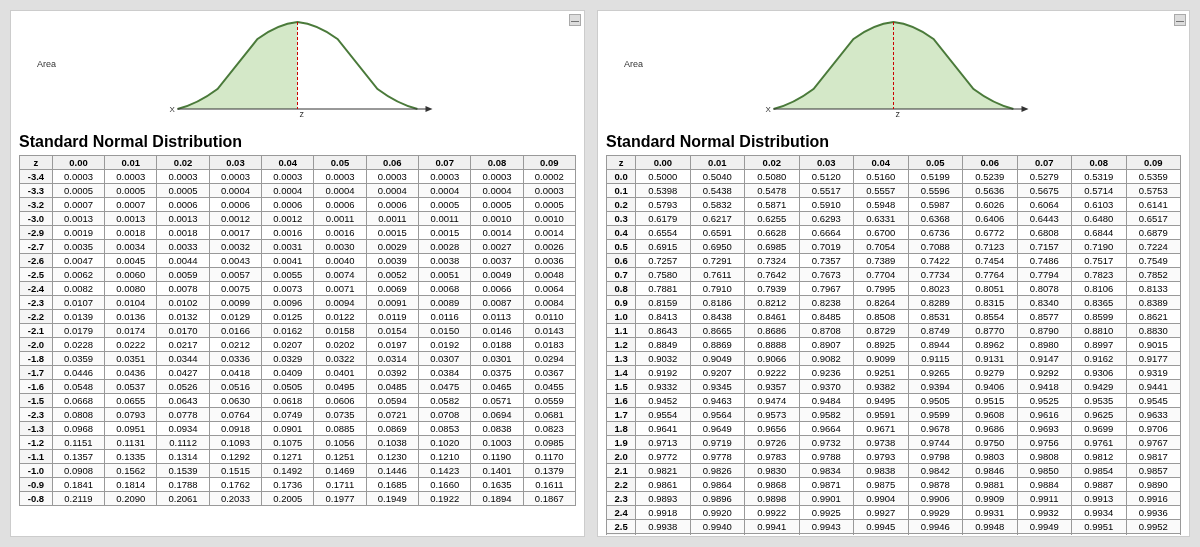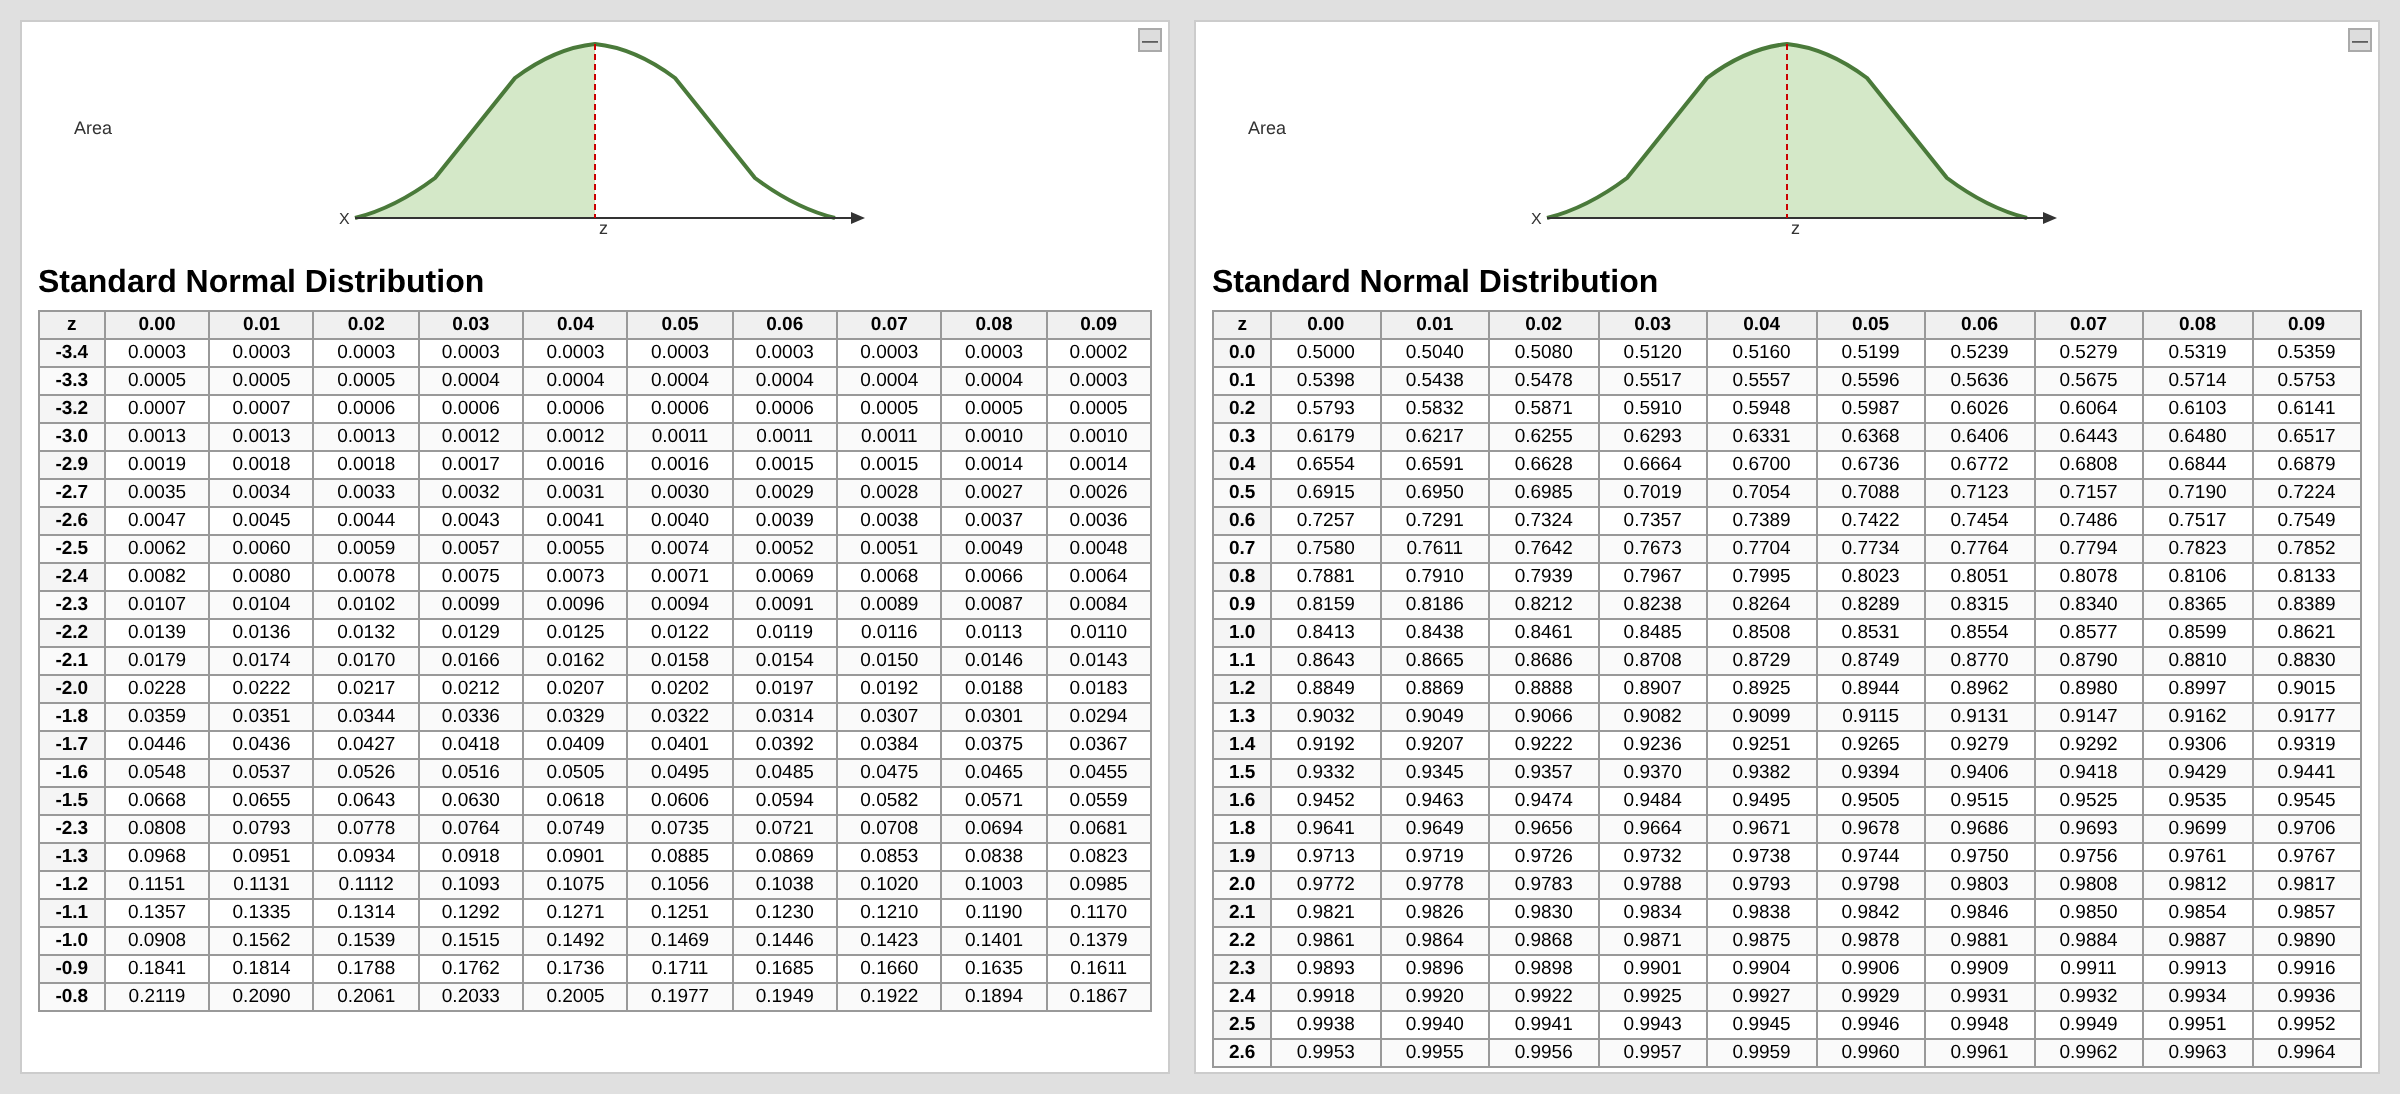--- a/index.html
+++ b/index.html
@@ -717,20 +717,33 @@
               <td>0.9474</td>
               <td>0.9484</td>
               <td>0.9495</td>
               <td>0.9505</td>
               <td>0.9515</td>
               <td>0.9525</td>
               <td>0.9535</td>
               <td>0.9545</td>
             </tr>
             <tr>
+              <td class="z-col">1.7</td>
+              <td>0.9554</td>
+              <td>0.9564</td>
+              <td>0.9573</td>
+              <td>0.9582</td>
+              <td>0.9591</td>
+              <td>0.9599</td>
+              <td>0.9608</td>
+              <td>0.9616</td>
+              <td>0.9625</td>
+              <td>0.9633</td>
+            </tr>
+            <tr>
               <td class="z-col">1.8</td>
               <td>0.9641</td>
               <td>0.9649</td>
               <td>0.9656</td>
               <td>0.9664</td>
               <td>0.9671</td>
               <td>0.9678</td>
               <td>0.9686</td>
               <td>0.9693</td>
               <td>0.9699</td>

